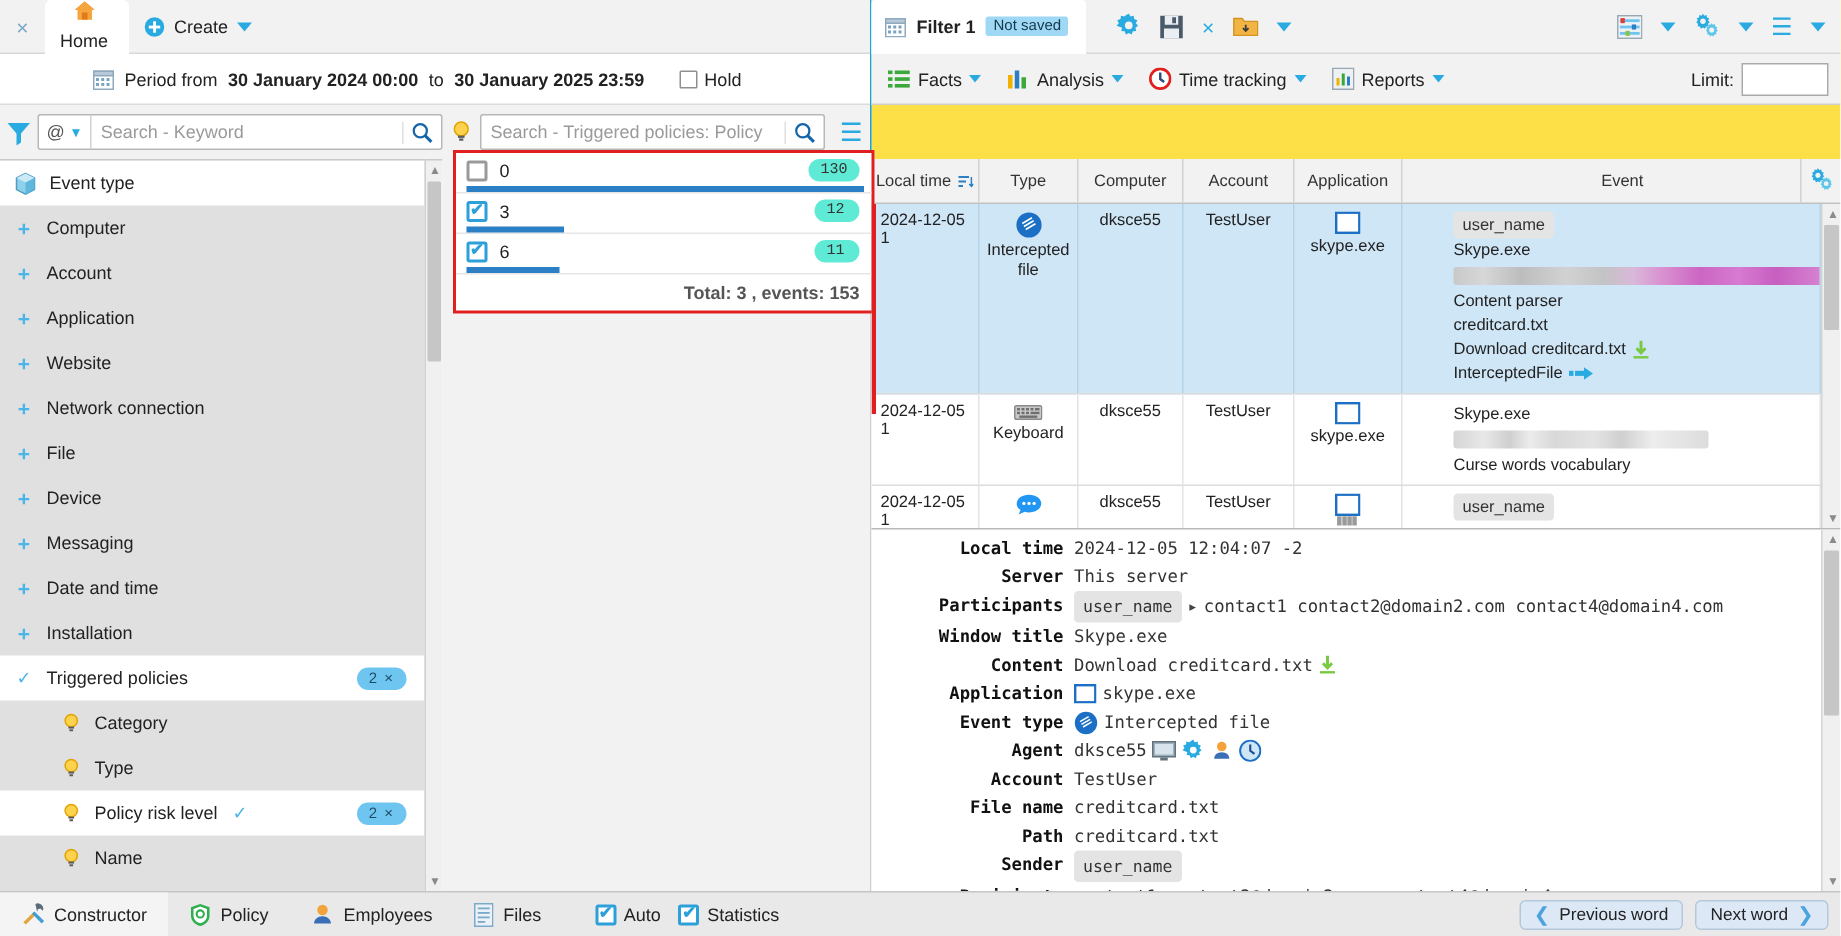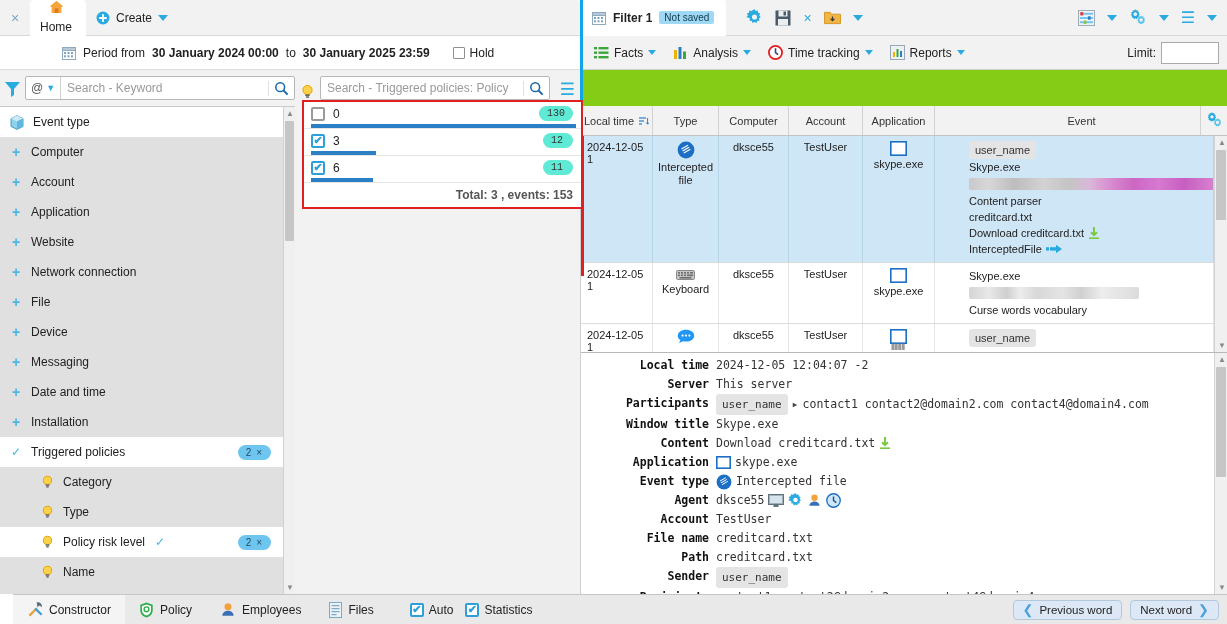--- a/index.html
+++ b/index.html
@@ -10,21 +10,21 @@
     font-family: "Liberation Sans", sans-serif;
     font-size: 12px;
     color: #222;
     background: #ffffff;
   }
   .app { position: relative; width: 1227px; height: 624px; display: flex; flex-direction: column; }
 
   
   .top-split { display: flex; height: 106px; flex: 0 0 106px; }
   .top-left { width: 580px; flex: 0 0 580px; display: flex; flex-direction: column; background: #ffffff; }
-  .top-right { flex: 1; display: flex; flex-direction: column; background: #84cc16; border-left: 3px solid #0ea5e9;}
+  .top-right { flex: 1; display: flex; flex-direction: column; background: #fde047; border-left: 1px solid #0ea5e9;}
 
   
   .tabbar {
     height: 36px; display: flex; align-items: center;
     background: #f2f2f2;
     border-bottom: 1px solid #d8d8d8;
   }
   .tab-close {
     width: 30px; text-align: center; color: #7aa7c7; font-size: 14px; cursor: pointer;
   }
@@ -47,21 +47,21 @@
   .periodbar b { font-weight: bold; }
   .hold { display: flex; align-items: center; gap: 5px; margin-left: 16px; }
   .cbox {
     width: 12px; height: 12px; border: 1px solid #8f8f8f; background: #fff;
     display: inline-block; border-radius: 1px;
   }
 
   
   .searchbar { height: 36px; display: flex; align-items: center; background: #f2f2f2; }
   .searchbar-left { width: 295px; flex: 0 0 295px; display: flex; align-items: center; gap: 4px; padding-left: 4px; }
-  .searchbar-right { flex: 1; display: flex; align-items: flex-end; gap: 5px; padding-left: 5px; }
+  .searchbar-right { flex: 1; display: flex; align-items: center; gap: 5px; padding-left: 5px; }
   .sbox {
     display: flex; align-items: center; height: 24px;
     border: 1px solid #b7b7b7; background: #ffffff; border-radius: 2px;
     flex: 1; min-width: 0;
   }
   .sbox .at {
     display: flex; align-items: center; gap: 3px;
     padding: 0 5px; height: 100%; border-right: 1px solid #d2d2d2; color: #555; font-size: 12px;
   }
   .sbox input {
@@ -181,21 +181,21 @@
 
   
   .grip {
     position: absolute; left: 50%; transform: translateX(-50%);
     font-size: 8px; color: #9a9a9a; letter-spacing: -1px;
   }
 
   
   .bottom {
     height: 22px; flex: 0 0 30px; display: flex; align-items: center;
-    background: #e9e9e9; border-top: 1px solid #c6c6c6; margin-left: 13px;
+    background: #e9e9e9; border-top: 1px solid #c6c6c6;
   }
   .btab { display: flex; align-items: center; gap: 6px; padding: 0 14px; height: 30px; cursor: pointer; }
   .btab.active { background: #f4f4f4; }
   .bcheck { display: flex; align-items: center; gap: 5px; margin-left: 22px; cursor: pointer; }
   .bspacer { flex: 1; }
   .navbtn {
     display: flex; align-items: center; gap: 6px;
     background: #dce8f5; border: 1px solid #b4c8dc; border-radius: 4px;
     height: 20px; padding: 0 9px; font-size: 11.5px; cursor: pointer; margin-right: 8px;
   }

